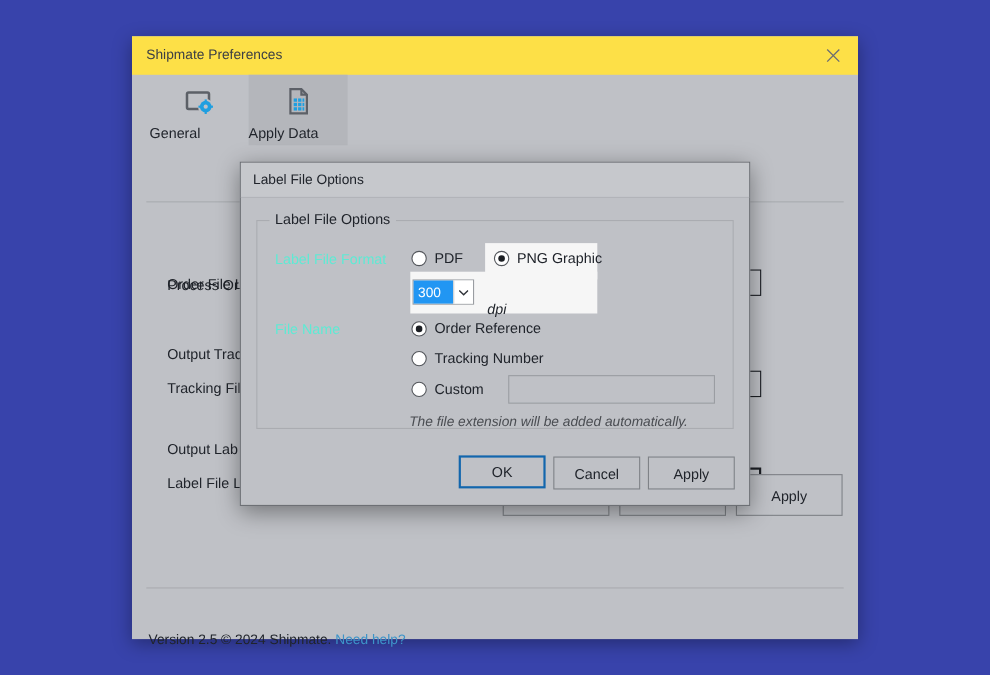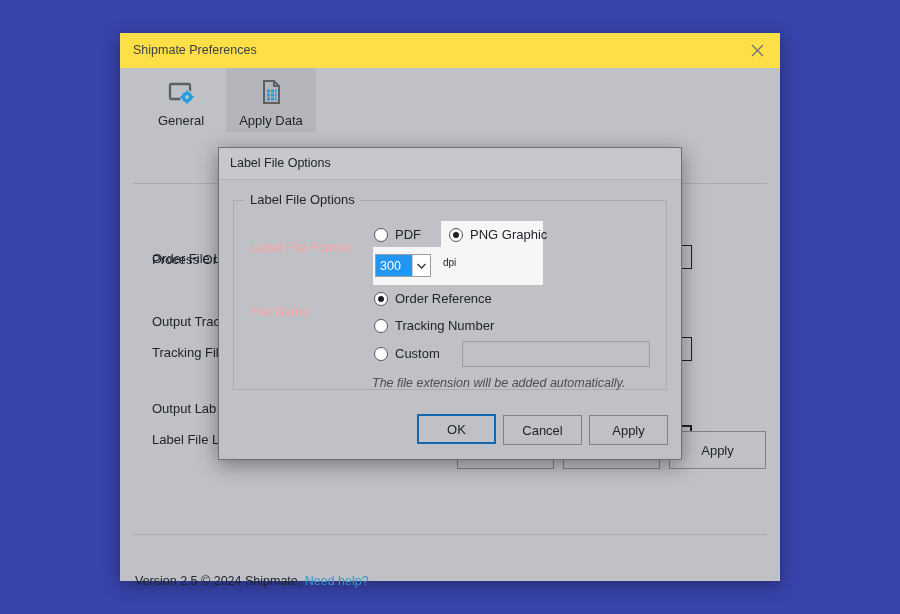--- a/index.html
+++ b/index.html
@@ -60,21 +60,20 @@
     display: flex;
     align-items: flex-start;
     padding-left: 16px;
     box-sizing: border-box;
   }
   .tab {
     width: 90px;
     height: 64px;
     display: flex;
     flex-direction: column;
-    align-items: center;
     justify-content: flex-start;
     padding-top: 8px;
     box-sizing: border-box;
     cursor: default;
   }
   .tab.selected { background: #b4b6bb; }
   .tab .tab-icon {
     height: 32px;
     display: flex;
     align-items: center;
@@ -189,23 +188,22 @@
     top: 44px;
     background: #bfc1c6;
     padding: 0 5px;
     font-size: 13px;
     color: #20242b;
   }
 
   .form-label {
     position: absolute;
     font-size: 13px;
-    color: #fca5a5;
+    color: #5eead4;
     white-space: nowrap;
-    margin-top: 12px;
   }
 
   
   .white-panel {
     position: absolute;
     background: #f6f6f6;
   }
 
   
   .radio-row {
@@ -270,23 +268,24 @@
     flex: 0 0 auto;
     background: #ffffff;
     border-left: 1px solid #c9ccd1;
     display: flex;
     align-items: center;
     justify-content: center;
   }
   #dpi-unit {
     position: absolute;
     left: 443px;
-    top: 257px;
-    font-size: 10px;
-    color: #20242b;
+    top: 273px;
+    font-size: 13px;
+    color: #20242b;
+    font-style: italic;
   }
 
   #custom-input {
     position: absolute;
     left: 462px;
     top: 341px;
     width: 188px;
     height: 26px;
     background: #bfc1c6;
     border: 1px solid #9a9da2;

